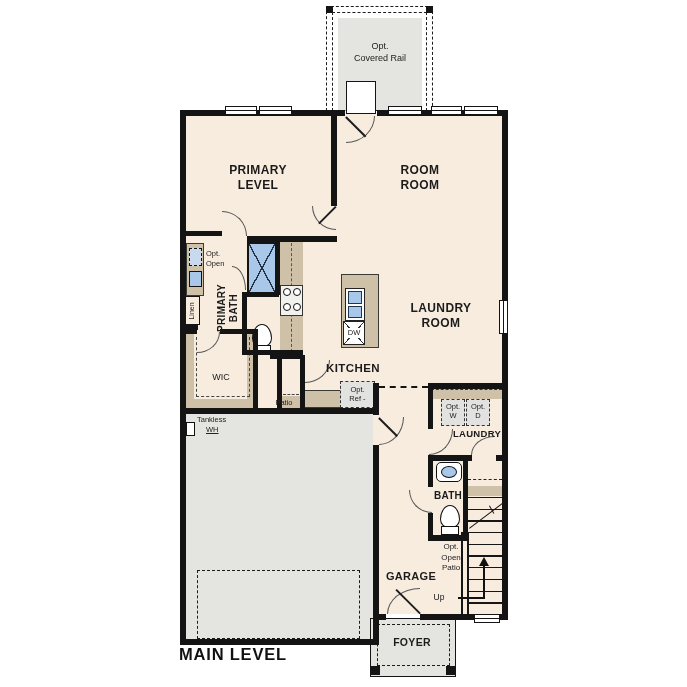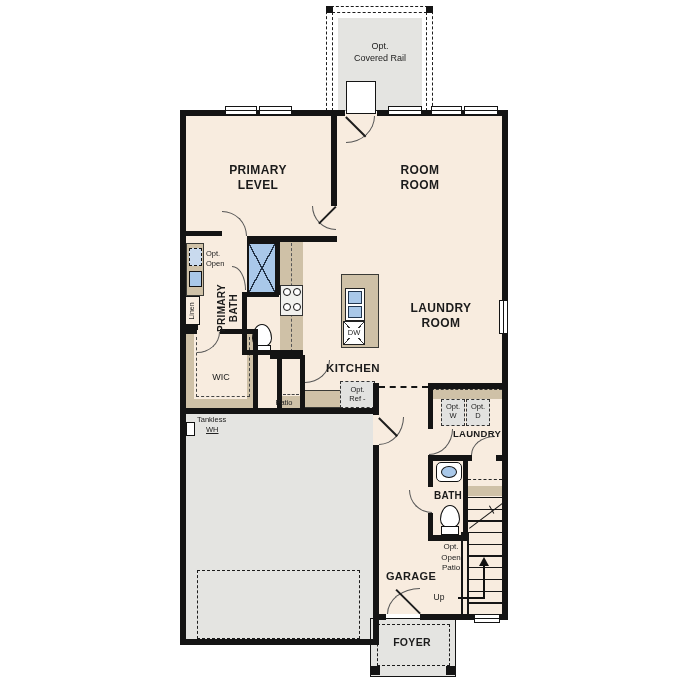--- a/index.html
+++ b/index.html
@@ -223,14 +223,15 @@
   </div>
   <div class="lbl med" style="left:418px;top:490px;width:60px;">BATH</div>
   <div class="lbl small" style="left:434px;top:542px;width:34px;">
     <span>Opt.</span><br>
     <span>Open</span><br>
     <span>Patio</span>
   </div>
   <div class="lbl" style="left:428px;top:592px;width:22px;font-size:8.5px;">Up</div>
   <div class="lbl med" style="left:376px;top:570px;width:70px;font-size:11px;">GARAGE</div>
   <div class="lbl med" style="left:377px;top:636px;width:70px;font-size:10.5px;">FOYER</div>
+  <div class="lbl" style="left:179px;top:645px;width:160px;text-align:left;font-weight:bold;font-size:16.5px;letter-spacing:.8px;color:#111;">MAIN LEVEL</div>
 
 </div>
 
 </body></html>

